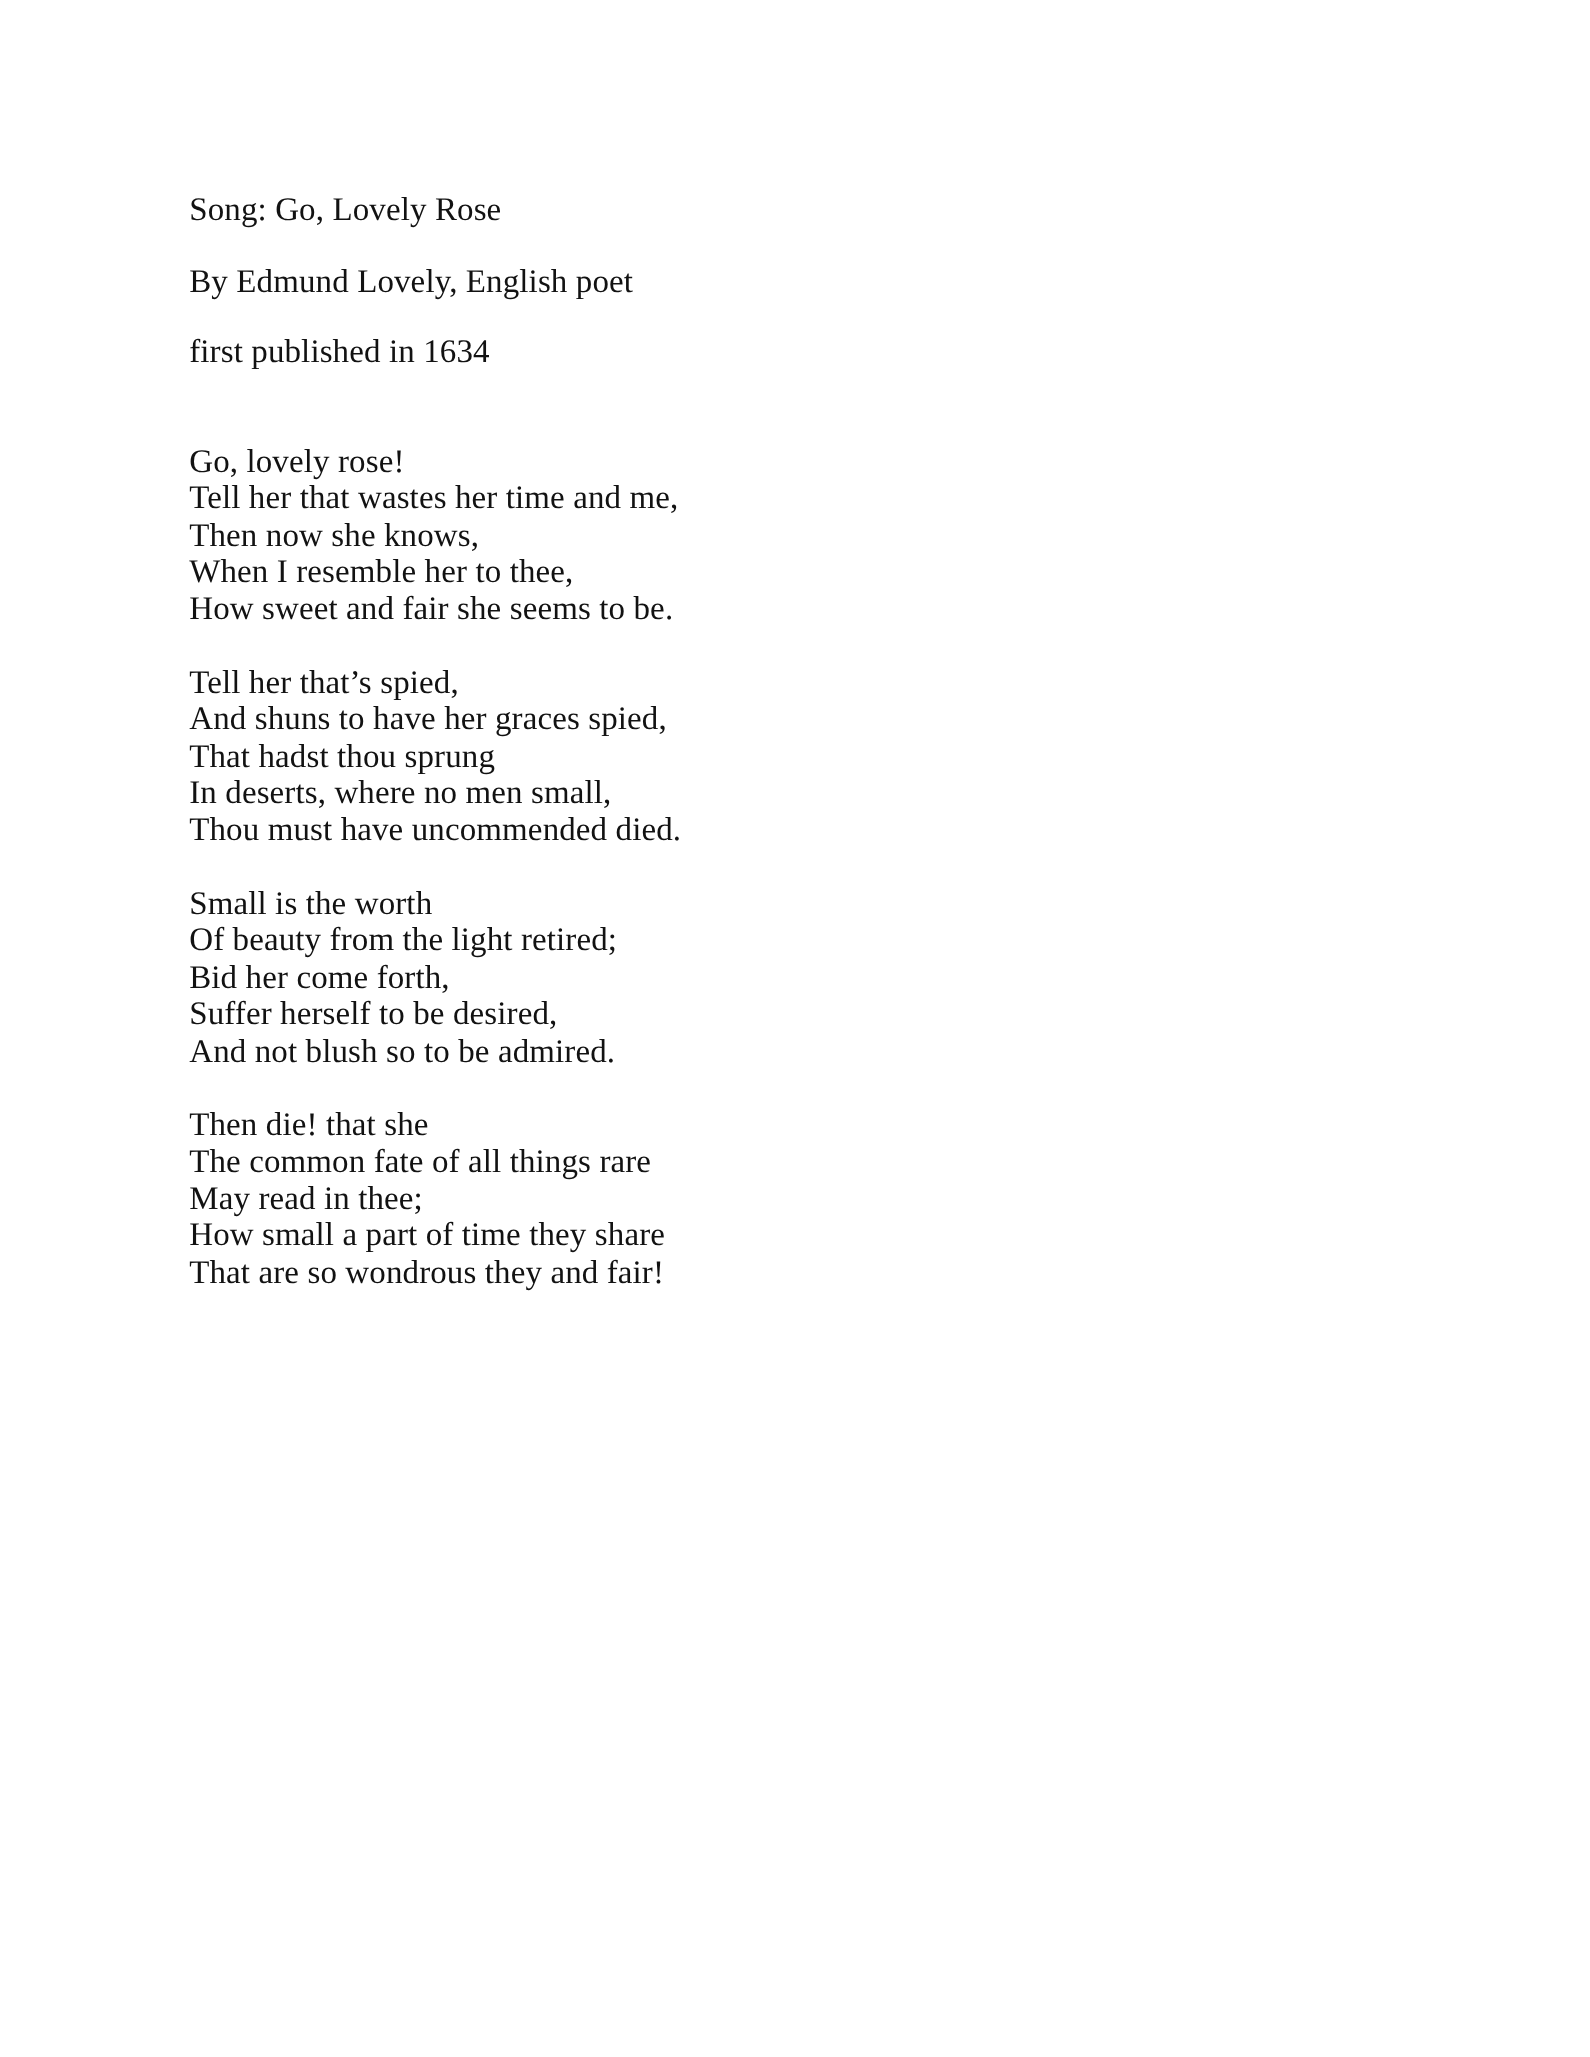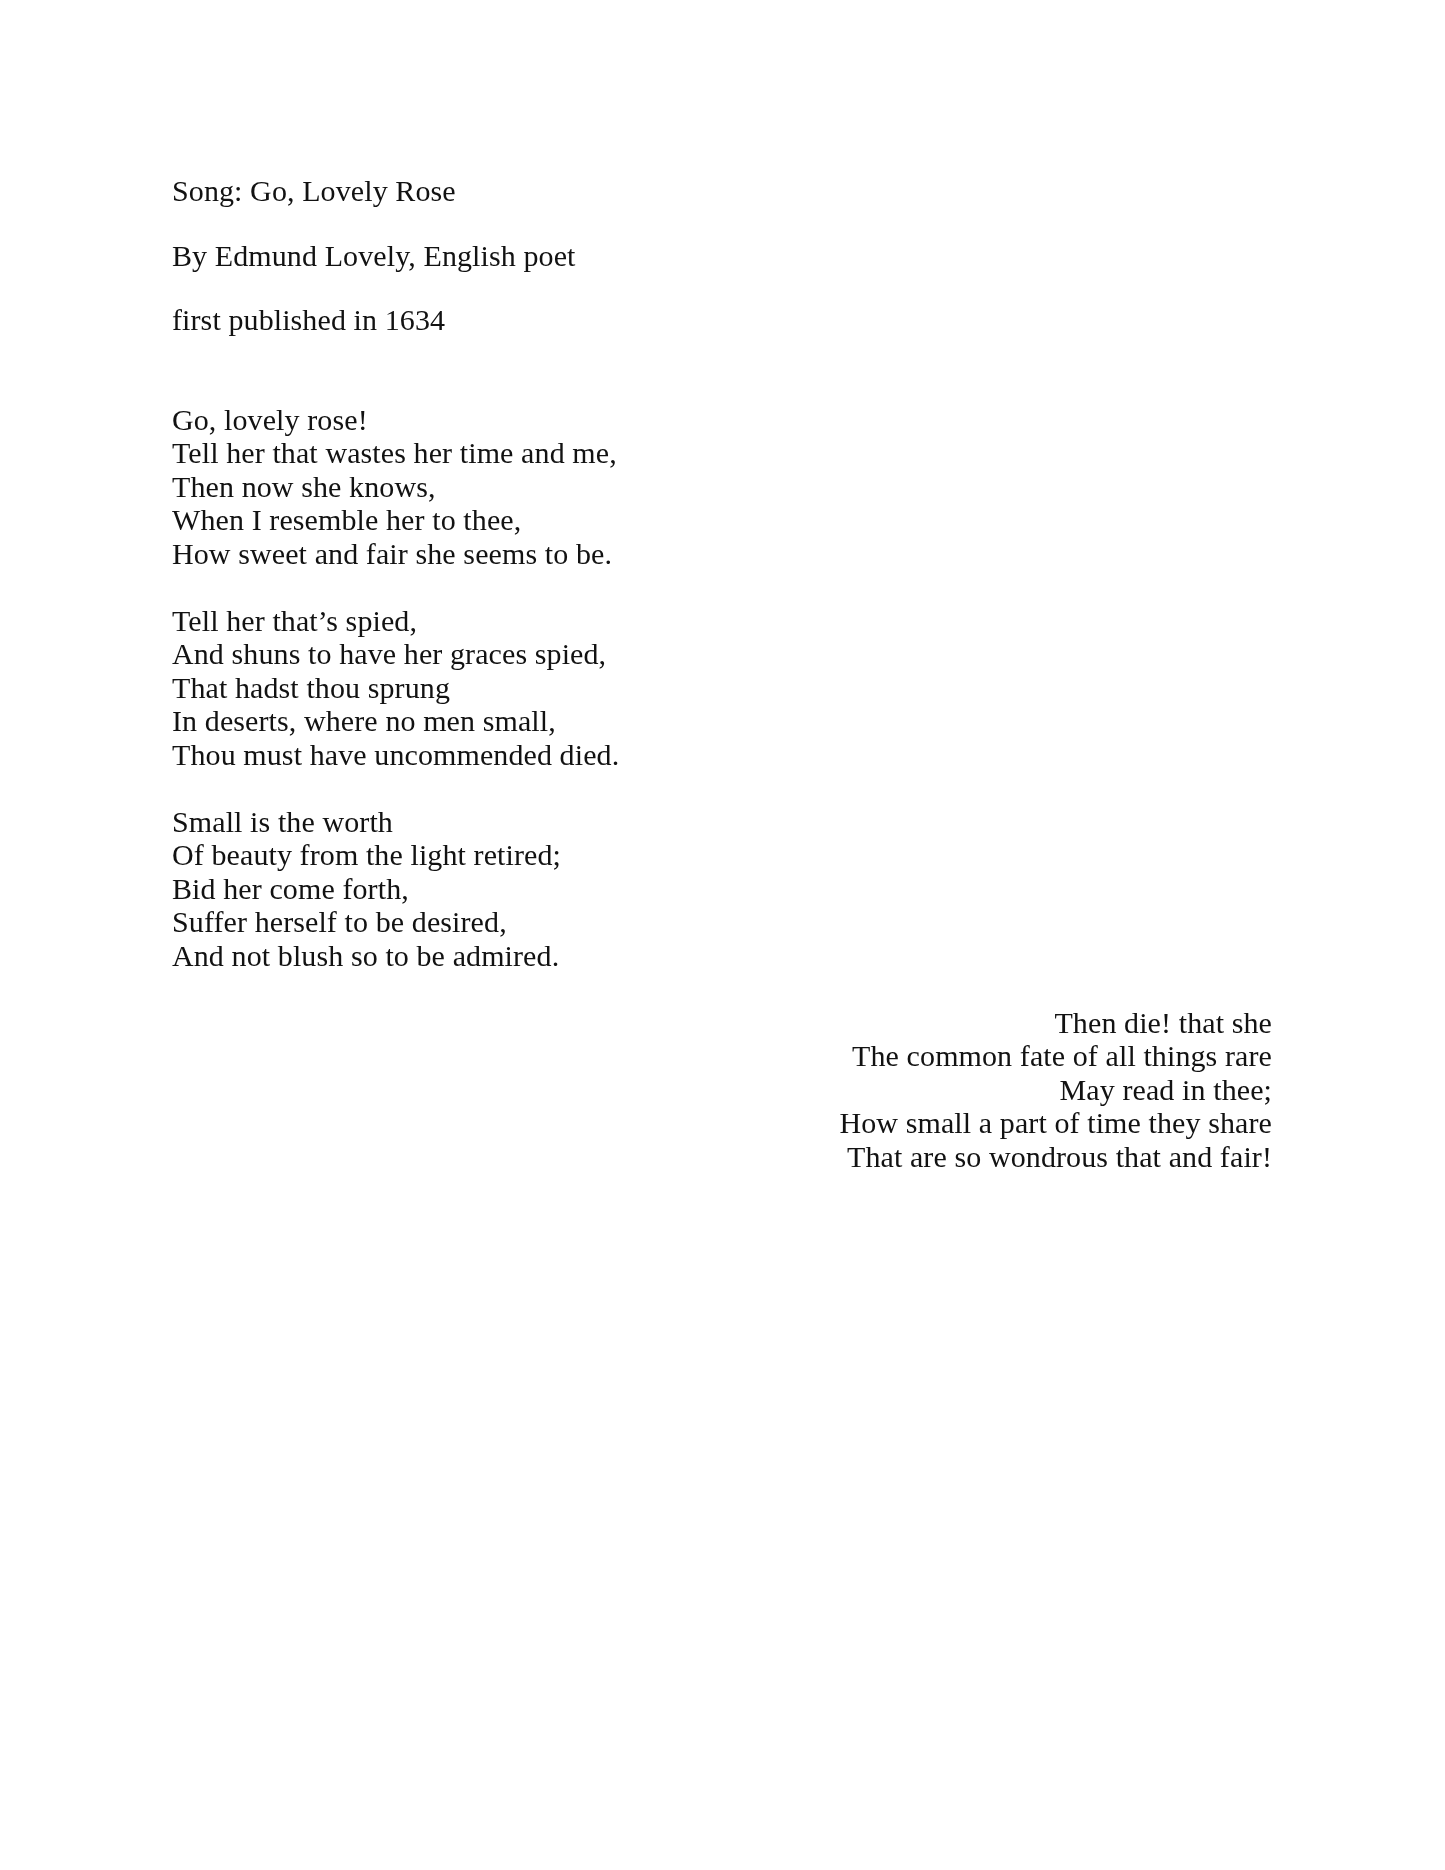--- a/index.html
+++ b/index.html
@@ -40,21 +40,20 @@
   }
   .stanza {
     font-size: 30px;
     line-height: 33.5px;
     color: #121212;
     letter-spacing: 0.1px;
     margin-bottom: 33.5px;
   }
   .stanza:last-child {
     margin-bottom: 1px;
-    text-align: right;
   }
   .poem-line {
     white-space: pre;
     font-family: Liberation Serif, serif;
   }
 </style>
 </head>
 <body>
 
 <div class="page">
@@ -90,18 +89,18 @@
         <div class="poem-line">Bid her come forth,</div>
         <div class="poem-line">Suffer herself to be desired,</div>
         <div class="poem-line">And not blush so to be admired.</div>
       </div>
 
       <div class="stanza">
         <div class="poem-line">Then die! that she</div>
         <div class="poem-line">The common fate of all things rare</div>
         <div class="poem-line">May read in thee;</div>
         <div class="poem-line">How small a part of time they share</div>
-        <div class="poem-line">That are so wondrous that and fair!</div>
+        <div class="poem-line">That are so wondrous they and fair!</div>
       </div>
 
     </div>
   </div>
 </div>
 
 </body></html>

